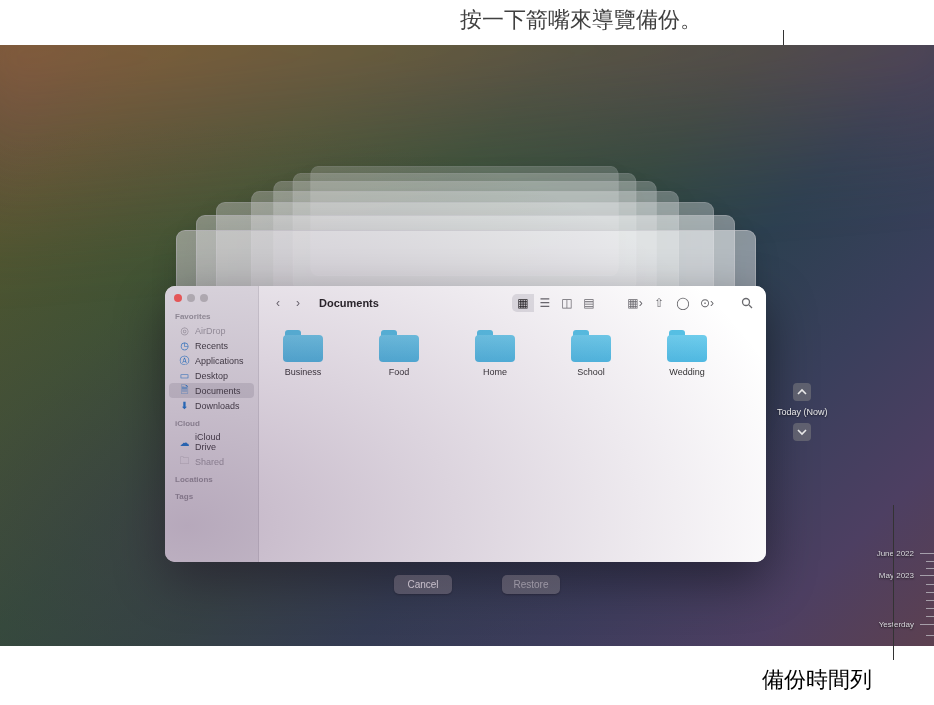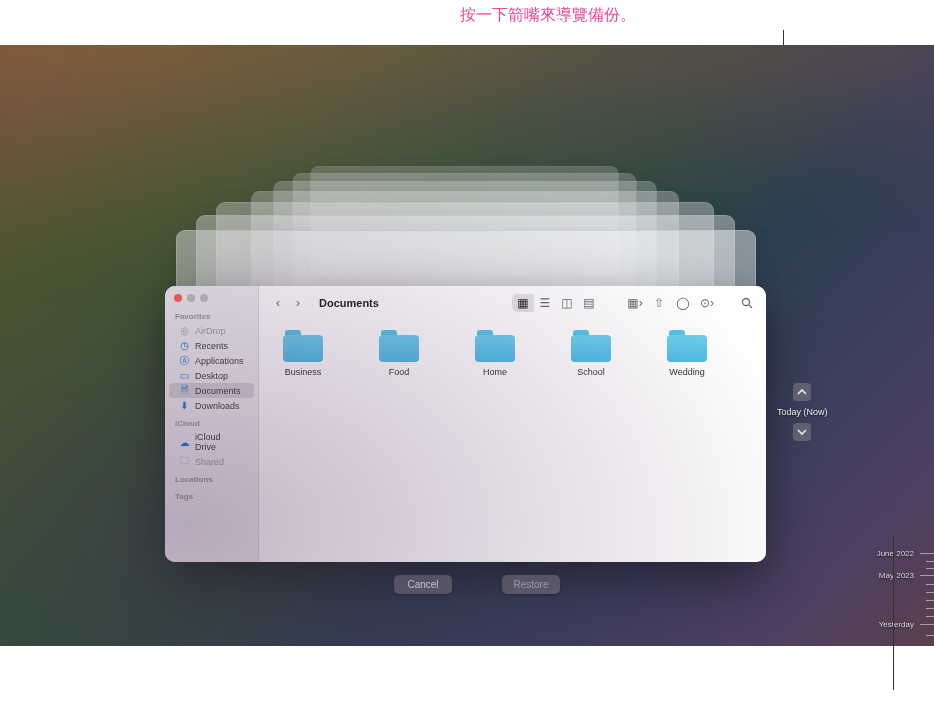--- a/index.html
+++ b/index.html
@@ -9,22 +9,22 @@
       font-family: -apple-system, "Helvetica Neue", Arial, sans-serif;
       background: #fff;
       position: relative;
       overflow: hidden;
     }
     
     .annotation-top {
       position: absolute;
       top: 5px;
       left: 460px;
-      font-size: 16px;
-      color: #ec4899;
+      font-size: 22px;
+      color: #404040;
     }
     .annotation-top .leader {
       position: absolute;
       top: 25px; left: 323px;
       width: 1px; height: 315px;
       background: #333;
     }
     
     .annotation-bottom {
       position: absolute;
@@ -421,13 +421,14 @@
       <span>Cancel</span>
     </div>
     <div class="act-btn dim">
       <span>Restore</span>
     </div>
   </div>
 </div>
 
 <div class="annotation-bottom">
   <div class="leader"></div>
+  <span>備份時間列</span>
 </div>
 
 </body></html>

